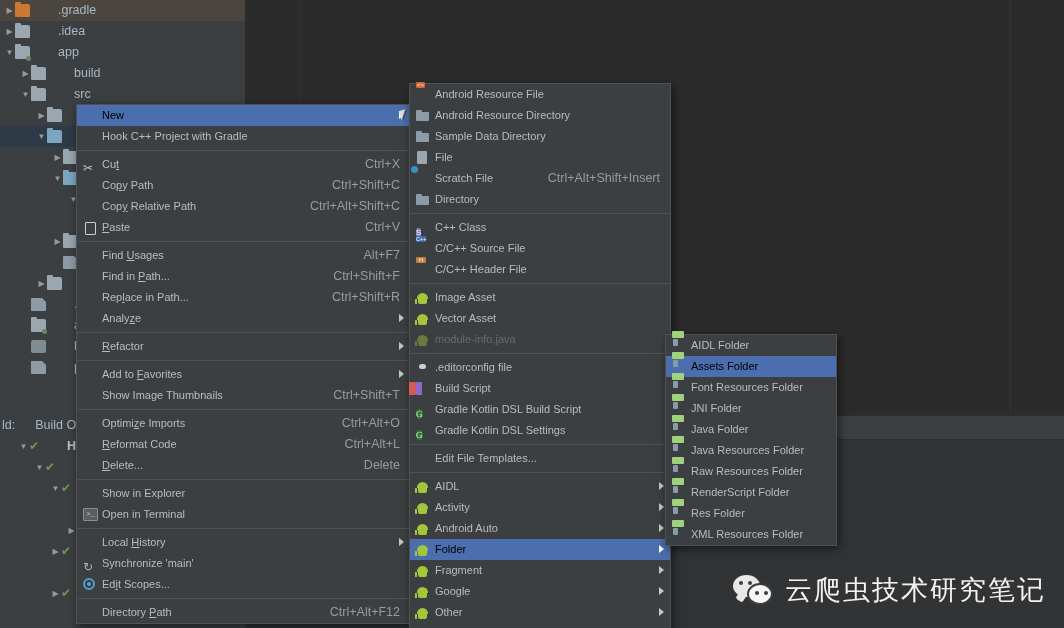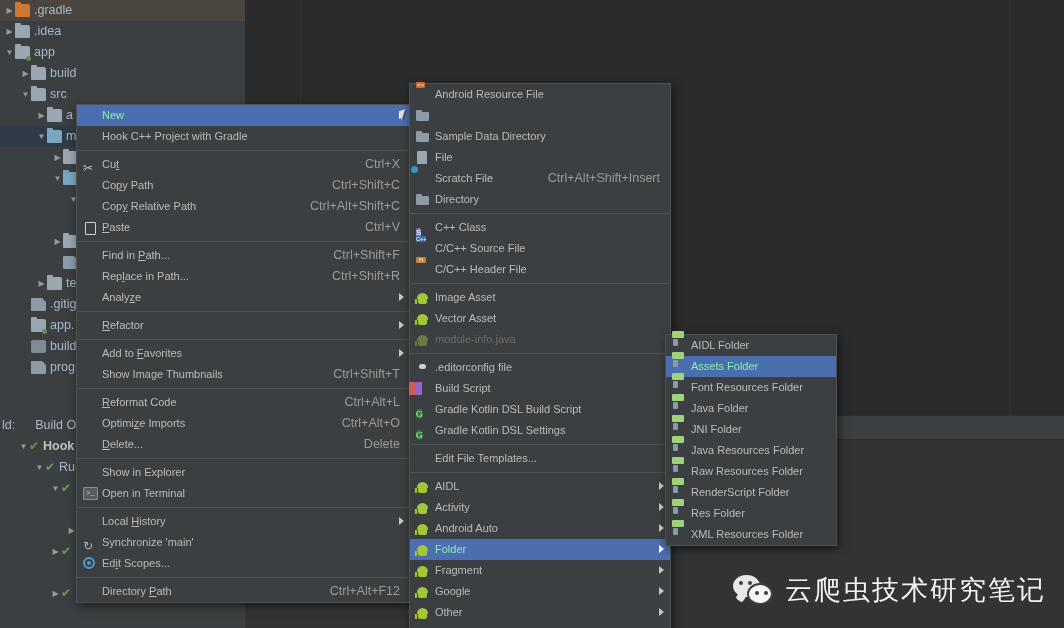--- a/index.html
+++ b/index.html
@@ -15,21 +15,21 @@
   .editor-bg{position:absolute;left:245px;top:0;right:0;bottom:0;background:#2b2b2b;}
   .editor-vline{position:absolute;top:0;bottom:0;width:1px;background:#323232;}
   .editor-hline{position:absolute;left:245px;right:0;height:1px;background:#2f2f2f;}
   .bottom-strip{position:absolute;left:245px;right:0;top:416px;height:212px;background:#3c3f41;}
   .bottom-strip2{position:absolute;left:245px;right:0;top:440px;height:188px;background:#313335;}
 
   
   .tree{position:absolute;left:0;top:0;width:245px;height:628px;background:#3c3f41;overflow:hidden;}
   .tree-row{position:relative;height:21px;line-height:21px;white-space:nowrap;color:#a9b7c6;font-size:12.5px;}
   .tree-row .tw{display:inline-block;width:11px;text-align:center;font-size:8px;color:#999;vertical-align:middle;}
-  .tree-row .lbl{vertical-align:middle;}
+  .tree-row .lbl{vertical-align:middle;margin-left:24px;}
   .tree-row.sel{background:#2f3a47;}
   .tree-row.tinted{background:#4a453f;}
   .ico{display:inline-block;width:15px;height:13px;vertical-align:middle;margin-right:4px;position:relative;}
   .folder{background:#9aa7b0;border-radius:1px 2px 1px 1px;}
   .folder::before{content:"";position:absolute;left:0;top:-2px;width:6px;height:3px;background:#9aa7b0;border-radius:1px 1px 0 0;}
   .folder.orange{background:#cc7832;}
   .folder.orange::before{background:#cc7832;}
   .folder.blue{background:#7aa6c2;}
   .folder.blue::before{background:#7aa6c2;}
   .folder.module::after{content:"";position:absolute;right:-1px;bottom:-2px;width:5px;height:5px;border-radius:50%;background:#6a8759;}
@@ -43,21 +43,21 @@
   .menu{position:absolute;background:#3c3f41;border:1px solid #4f5254;
         box-shadow:2px 3px 9px rgba(0,0,0,.55);z-index:30;}
   .mrow{position:relative;height:21px;line-height:21px;white-space:nowrap;cursor:default;}
   .mrow .mi{position:absolute;left:6px;top:4px;width:14px;height:14px;}
   .mrow .mlabel{position:absolute;left:25px;top:0;color:#bbbbbb;font-size:11px;}
   .mrow .mlabel u{text-decoration:underline;}
   .mrow .mkey{position:absolute;right:10px;top:0;color:#9a9a9a;font-size:12.5px;}
   .mrow .marrow{position:absolute;right:6px;top:6px;width:0;height:0;
                 border-left:5px solid #c6c6c6;border-top:4px solid transparent;border-bottom:4px solid transparent;}
   .mrow.hl{background:#4b6eaf;}
-  .mrow.hl .mlabel,.mrow.hl .mkey{color:#86efac;}
+  .mrow.hl .mlabel,.mrow.hl .mkey{color:#000000;}
   .mrow.hl .marrow{border-left-color:#ffffff;}
   .mrow.disabled .mlabel{color:#6a6a6a;}
   .msep{height:1px;background:#4f5254;margin:3px 0;}
   .and{position:relative;width:13px;height:13px;}
   .and .head{position:absolute;left:1px;top:2px;width:11px;height:6px;background:#a4c639;border-radius:6px 6px 0 0;}
   .and .body{position:absolute;left:2px;top:8px;width:9px;height:5px;background:#a4c639;border-radius:0 0 2px 2px;}
   .and .arm{position:absolute;top:8px;width:2px;height:5px;background:#a4c639;border-radius:1px;}
   .and .arm.l{left:-1px;}.and .arm.r{right:-1px;}
   .and.dim .head,.and.dim .body,.and.dim .arm{background:#6d7a3f;}
   .foldsm{position:relative;width:13px;height:13px;}
@@ -166,20 +166,24 @@
       </div>
       <div class="mrow">
         <span class="mi">
           <span style="display:block;width:9px;height:11px;border:1px solid #cfcfcf;border-radius:1px;margin:1px 0 0 2px;"></span>
         </span>
         <span class="mlabel"><u>P</u>aste</span>
         <span class="mkey">Ctrl+V</span>
       </div>
       <div class="msep"></div>
       <div class="mrow">
+        <span class="mlabel">Find <u>U</u>sages</span>
+        <span class="mkey">Alt+F7</span>
+      </div>
+      <div class="mrow">
         <span class="mlabel">Find in <u>P</u>ath...</span>
         <span class="mkey">Ctrl+Shift+F</span>
       </div>
       <div class="mrow">
         <span class="mlabel">Rep<u>l</u>ace in Path...</span>
         <span class="mkey">Ctrl+Shift+R</span>
       </div>
       <div class="mrow">
         <span class="mlabel">Analy<u>z</u>e</span>
         <span class="marrow"></span>
@@ -193,26 +197,26 @@
       <div class="mrow">
         <span class="mlabel">Add to <u>F</u>avorites</span>
         <span class="marrow"></span>
       </div>
       <div class="mrow">
         <span class="mlabel">Show Image Thumbnails</span>
         <span class="mkey">Ctrl+Shift+T</span>
       </div>
       <div class="msep"></div>
       <div class="mrow">
+        <span class="mlabel">Optimi<u>z</u>e Imports</span>
+        <span class="mkey">Ctrl+Alt+O</span>
+      </div>
+      <div class="mrow">
         <span class="mlabel"><u>R</u>eformat Code</span>
         <span class="mkey">Ctrl+Alt+L</span>
-      </div>
-      <div class="mrow">
-        <span class="mlabel">Optimi<u>z</u>e Imports</span>
-        <span class="mkey">Ctrl+Alt+O</span>
       </div>
       <div class="mrow">
         <span class="mlabel"><u>D</u>elete...</span>
         <span class="mkey">Delete</span>
       </div>
       <div class="msep"></div>
       <div class="mrow">
         <span class="mlabel">Show in Explorer</span>
       </div>
       <div class="mrow">
@@ -249,20 +253,21 @@
       <div class="mrow">
         <span class="mi"><span class="xmlico"><span class="tag">&lt;&gt;</span></span></span>
         <span class="mlabel">Android Resource File</span>
       </div>
       <div class="mrow">
         <span class="mi">
           <span style="display:block;width:13px;height:9px;background:#8d9ba6;border-radius:1px;margin-top:3px;position:relative;">
             <span style="position:absolute;left:0;top:-2px;width:6px;height:3px;background:#8d9ba6;border-radius:1px 1px 0 0;"></span>
           </span>
         </span>
+        <span class="mlabel">Android Resource Directory</span>
       </div>
       <div class="mrow">
         <span class="mi">
           <span style="display:block;width:13px;height:9px;background:#8d9ba6;border-radius:1px;margin-top:3px;position:relative;">
             <span style="position:absolute;left:0;top:-2px;width:6px;height:3px;background:#8d9ba6;border-radius:1px 1px 0 0;"></span>
           </span>
         </span>
         <span class="mlabel">Sample Data Directory</span>
       </div>
       <div class="mrow">
@@ -381,25 +386,25 @@
       <div class="mrow hl">
         <span class="mi"><span class="foldsm"><span class="t"></span><span class="b"></span></span></span>
         <span class="mlabel">Assets Folder</span>
       </div>
       <div class="mrow">
         <span class="mi"><span class="foldsm"><span class="t"></span><span class="b"></span></span></span>
         <span class="mlabel">Font Resources Folder</span>
       </div>
       <div class="mrow">
         <span class="mi"><span class="foldsm"><span class="t"></span><span class="b"></span></span></span>
+        <span class="mlabel">JNI Folder</span>
+      </div>
+      <div class="mrow">
+        <span class="mi"><span class="foldsm"><span class="t"></span><span class="b"></span></span></span>
         <span class="mlabel">Java Folder</span>
-      </div>
-      <div class="mrow">
-        <span class="mi"><span class="foldsm"><span class="t"></span><span class="b"></span></span></span>
-        <span class="mlabel">JNI Folder</span>
       </div>
       <div class="mrow">
         <span class="mi"><span class="foldsm"><span class="t"></span><span class="b"></span></span></span>
         <span class="mlabel">Java Resources Folder</span>
       </div>
       <div class="mrow">
         <span class="mi"><span class="foldsm"><span class="t"></span><span class="b"></span></span></span>
         <span class="mlabel">Raw Resources Folder</span>
       </div>
       <div class="mrow">

